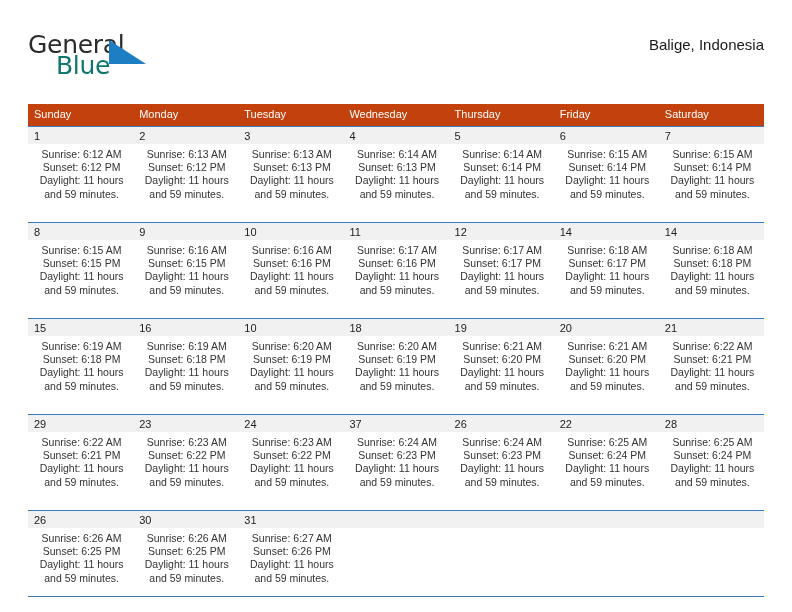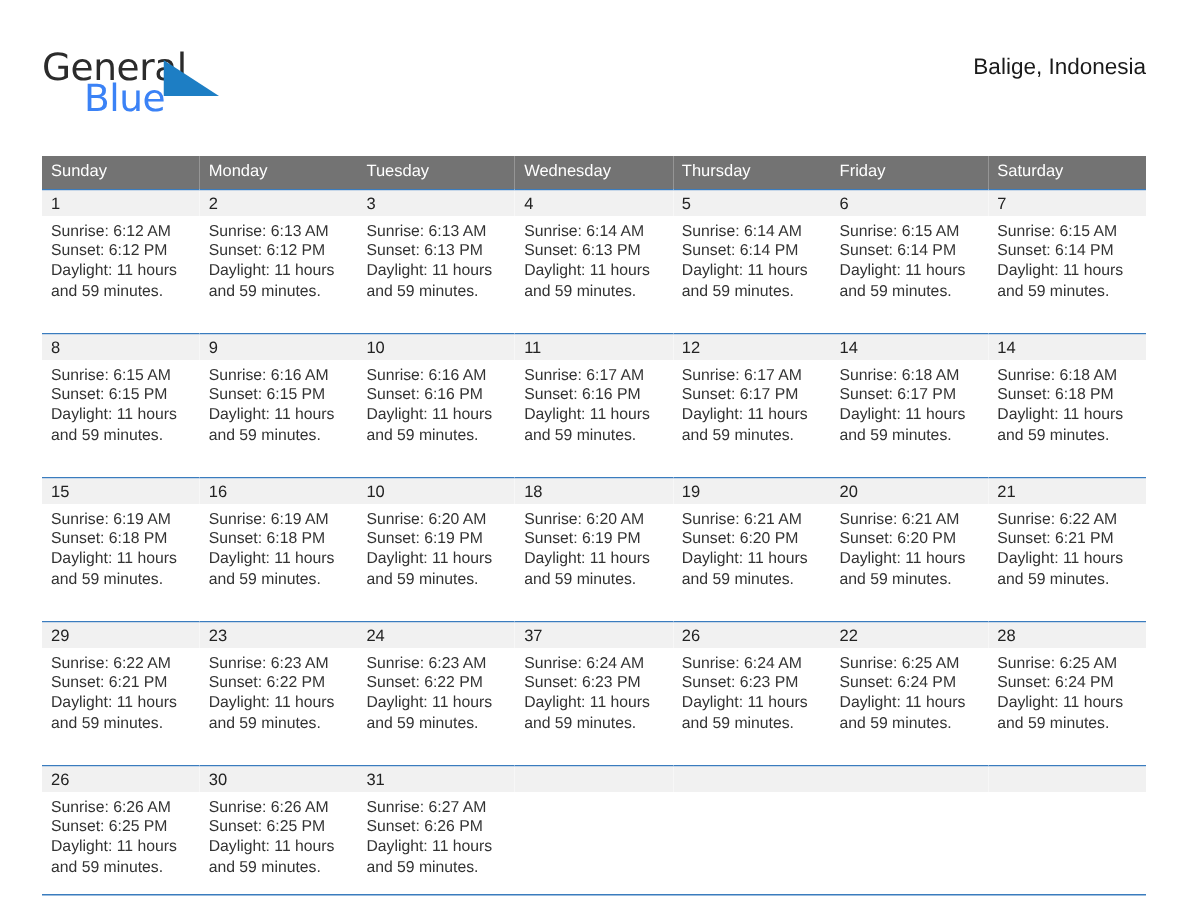--- a/index.html
+++ b/index.html
@@ -46,21 +46,21 @@
     font-family: "DejaVu Sans", sans-serif;
     font-weight: 400;
     line-height: 1;
   }
   .brand-blue {
     position: absolute;
     left: 28px;
     top: 21px;
     font-size: 25px;
     letter-spacing: -0.3px;
-    color: #3b82f6;
+    color: #0f766e;
     font-family: "DejaVu Sans", sans-serif;
     font-weight: 400;
     line-height: 1;
   }
   .brand-mark {
     position: absolute;
     left: 81px;
     top: 8px;
     width: 37px;
     height: 24px;
@@ -93,21 +93,21 @@
     left: 28px;
     top: 104px;
     width: 736px;
   }
   table.cal {
     width: 736px;
     border-collapse: collapse;
     table-layout: fixed;
   }
   table.cal th {
-    background: #737373;
+    background: #c2410c;
     color: #ffffff;
     font-size: 11px;
     font-weight: 400;
     text-align: left;
     padding: 4px 0 5px 6px;
     height: 12px;
     border: none;
     line-height: 13px;
   }
   table.cal td {
@@ -137,20 +137,21 @@
     line-height: 14px;
   }
   .cell.empty .daynum-band {
     background: #f1f1f1;
   }
   .cell-body {
     padding: 4px 4px 0 6px;
     font-size: 10.5px;
     line-height: 13.2px;
     color: #333333;
+    text-align: center;
   }
   .cell-body div {
     white-space: nowrap;
   }
   .week-gap {
     height: 10px;
     background: #ffffff;
   }
 </style>
 </head>

